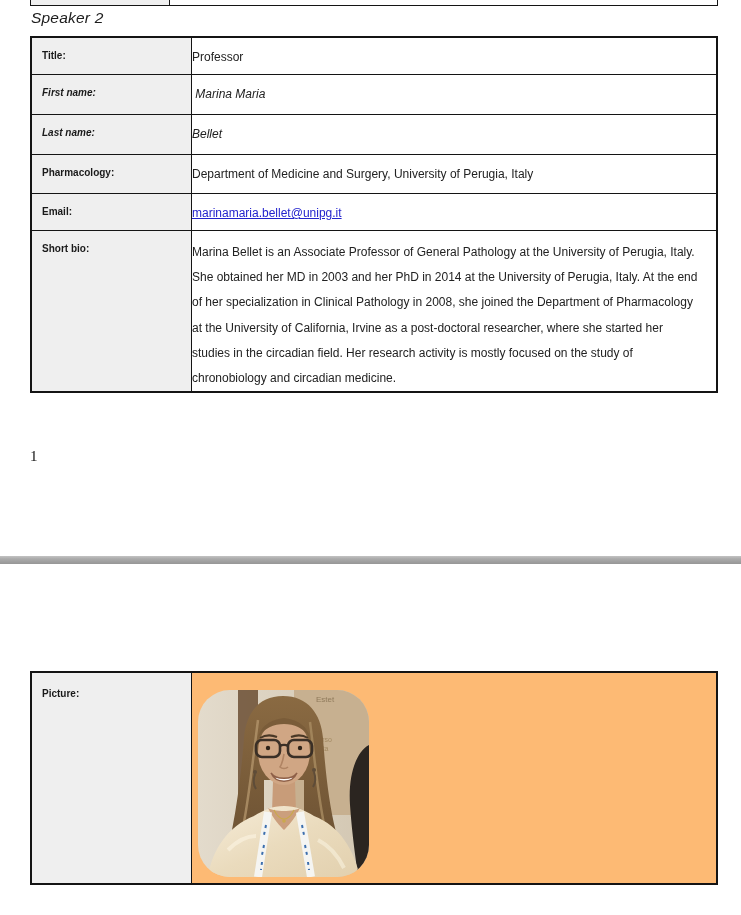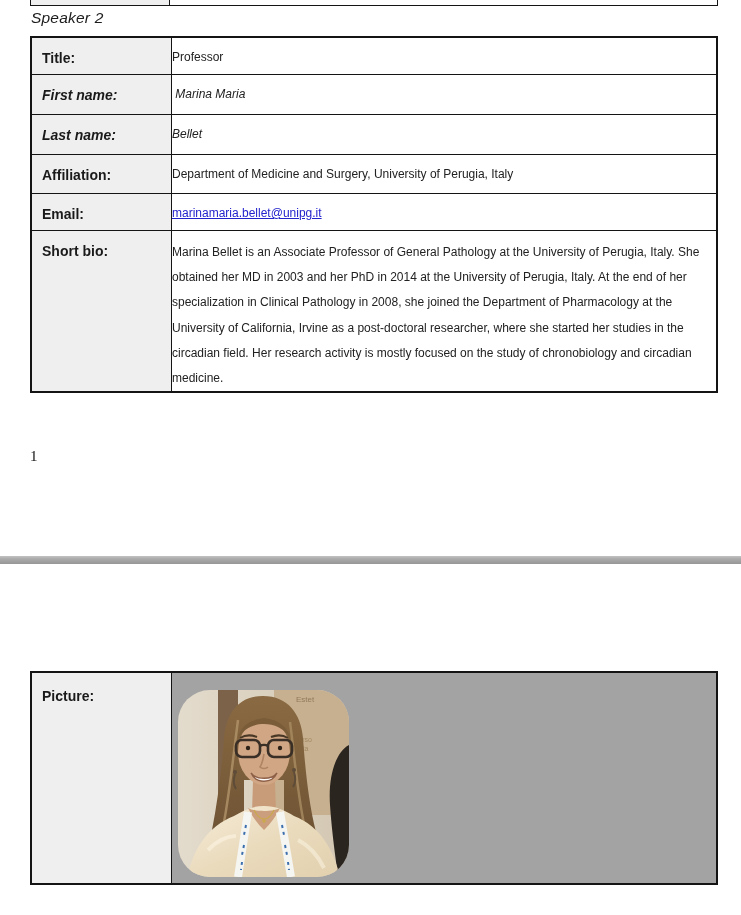--- a/index.html
+++ b/index.html
@@ -47,26 +47,26 @@
     border: 2px solid #141414;
     background: #ffffff;
   }
   .t-row { display: flex; border-bottom: 1.5px solid #141414; }
   .t-row:last-child { border-bottom: none; }
   .row-h-38 { height: 37px; }
   .row-h-40 { height: 40px; font-style: italic; }
   .row-h-39 { height: 39px; }
   .row-h-bio { height: 160px; }
   .cell-label {
-    width: 140px;
+    width: 160px;
     background: #efefef;
     border-right: 1.5px solid #141414;
     padding: 12px 6px 0 10px;
     font-weight: bold;
-    font-size: 14px;
+    font-size: 10px;
     color: #1a1a1a;
   }
   .cell-value {
     flex: 1;
     padding: 12px 10px 0 0;
     font-size: 12px;
     color: #222222;
     white-space: pre-wrap;
   }
   .cell-value.bio {
@@ -94,21 +94,21 @@
     left: 0; top: 556px;
     width: 741px; height: 8px;
     background: linear-gradient(#c3c3c3 0%, #ababab 35%, #969696 100%);
   }
 
   .picture-table {
     position: absolute;
     left: 30px; top: 671px;
     width: 688px; height: 214px;
     border: 2px solid #141414;
-    background: #a3a3a3;
+    background: #fdba74;
     display: flex;
   }
   .picture-table .cell-label { padding-top: 15px; height: 100%; }
   .picture-table .cell-photo { flex: 1; position: relative; }
 
   .photo {
     position: absolute;
     left: 6px; top: 17px;
     width: 171px; height: 187px;
     overflow: hidden;
@@ -135,21 +135,21 @@
     </div>
     <div class="t-row row-h-40">
       <div class="cell-label">First name:</div>
       <div class="cell-value"> Marina Maria</div>
     </div>
     <div class="t-row row-h-40">
       <div class="cell-label">Last name:</div>
       <div class="cell-value">Bellet</div>
     </div>
     <div class="t-row row-h-39">
-      <div class="cell-label">Affiliation:</div>
+      <div class="cell-label">Pharmacology:</div>
       <div class="cell-value">Department of Medicine and Surgery, University of Perugia, Italy</div>
     </div>
     <div class="t-row row-h-38">
       <div class="cell-label">Email:</div>
       <div class="cell-value"><a class="email-link">marinamaria.bellet@unipg.it</a></div>
     </div>
     <div class="t-row row-h-bio">
       <div class="cell-label">Short bio:</div>
       <div class="cell-value bio">Marina Bellet is an Associate Professor of General Pathology at the University of Perugia, Italy. She obtained her MD in 2003 and her PhD in 2014 at the University of Perugia, Italy. At the end of her specialization in Clinical Pathology in 2008, she joined the Department of Pharmacology at the University of California, Irvine as a post-doctoral researcher, where she started her studies in the circadian field. Her research activity is mostly focused on the study of chronobiology and circadian medicine.</div>
     </div>

